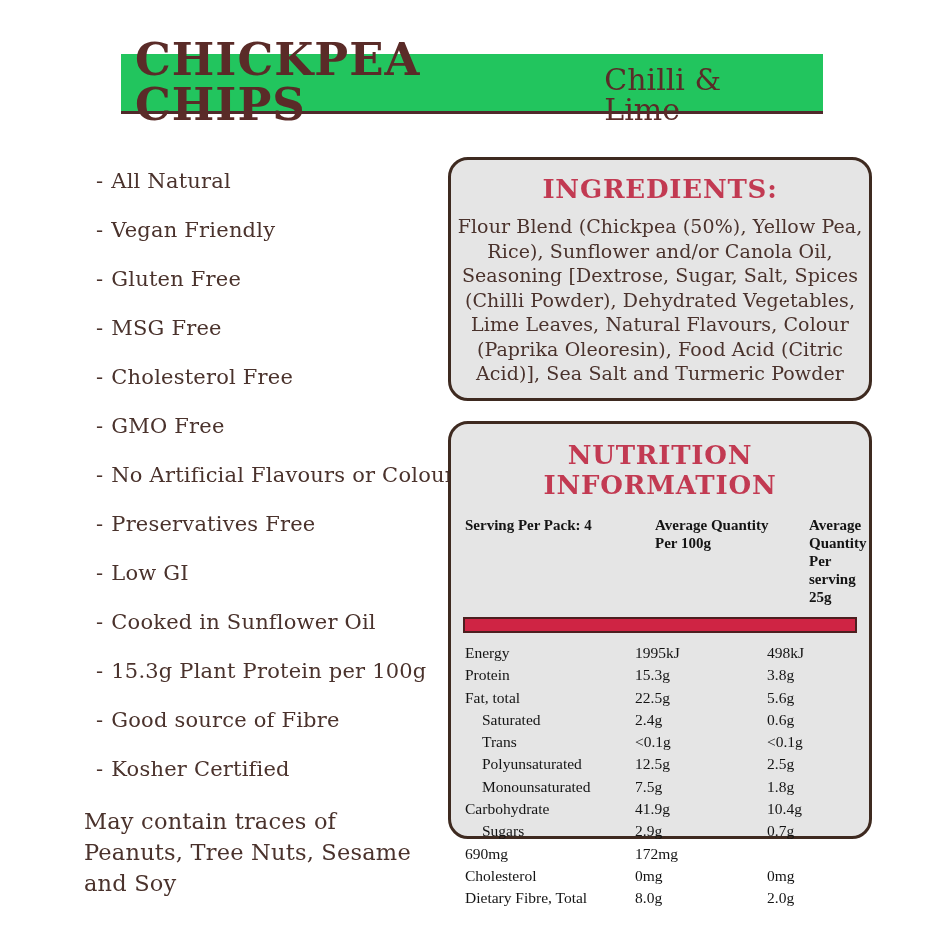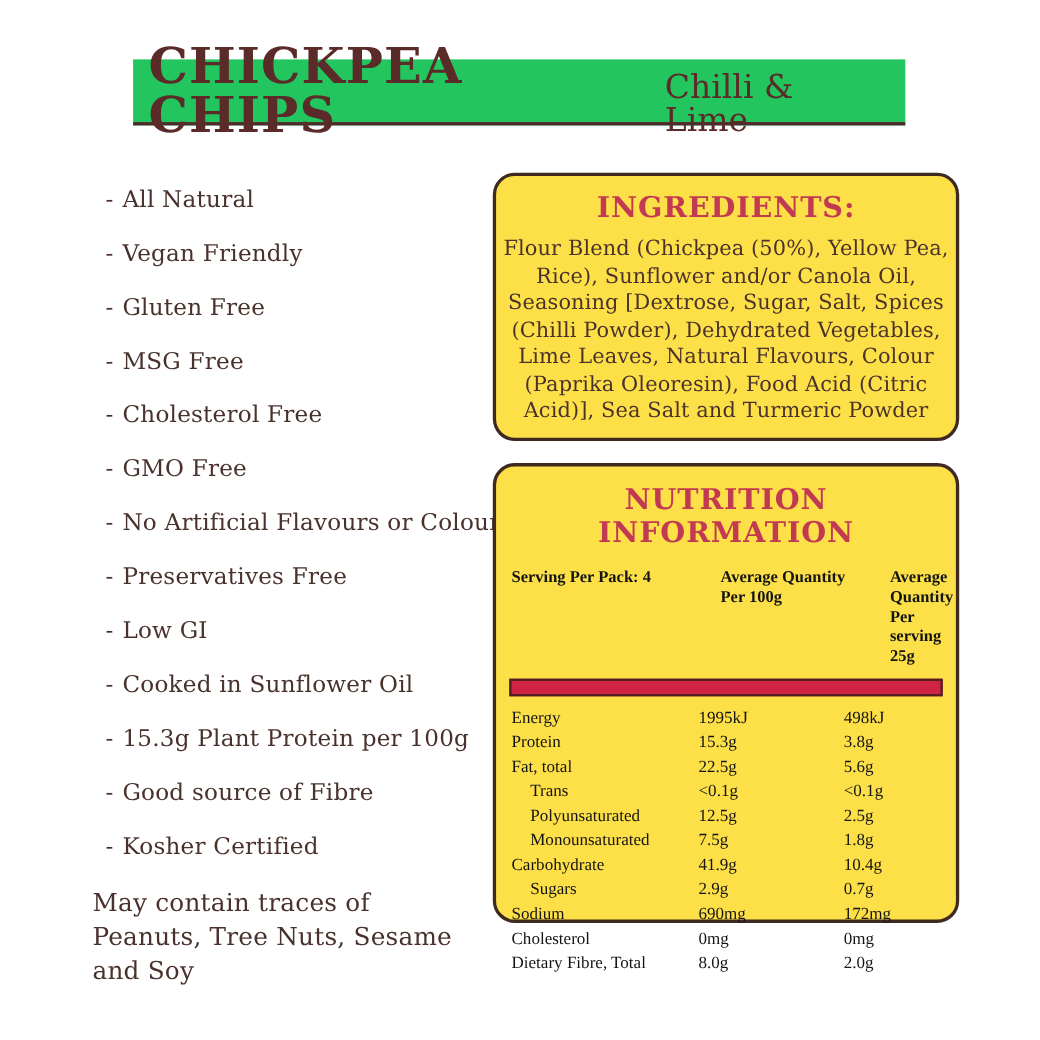--- a/index.html
+++ b/index.html
@@ -34,21 +34,21 @@
   }
   .benefits .dash{margin-right:8px;}
   .allergen{
     margin:18px 0 0 0;font-size:22.5px;line-height:31px;width:348px;
     letter-spacing:0.2px;
   }
 
   
   .box{
     position:absolute;left:448px;width:424px;box-sizing:border-box;
-    border:3px solid #3e2a20;border-radius:20px;background:#fde047;
+    border:3px solid #3e2a20;border-radius:20px;background:#e5e5e5;
   }
   .box h2{
     margin:0;text-align:center;color:#c23a52;font-weight:700;
     letter-spacing:0.8px;font-family:"DejaVu Serif", serif;
   }
 
   
   .ingredients-box{top:157px;height:244px;padding:14px 6px 0 6px;text-align:center;}
   .ingredients-box h2{font-size:26px;margin-bottom:10px;}
   .ingredients-box p{
@@ -136,20 +136,25 @@
           <span class="nlabel">Protein</span>
           <span>15.3g</span>
           <span>3.8g</span>
         </div>
       <div class="nrow">
           <span class="nlabel">Fat, total</span>
           <span>22.5g</span>
           <span>5.6g</span>
         </div>
       <div class="nrow indent">
+          <span class="nlabel">Saturated</span>
+          <span>2.4g</span>
+          <span>0.6g</span>
+        </div>
+      <div class="nrow indent">
           <span class="nlabel">Trans</span>
           <span>&lt;0.1g</span>
           <span>&lt;0.1g</span>
         </div>
       <div class="nrow indent">
           <span class="nlabel">Polyunsaturated</span>
           <span>12.5g</span>
           <span>2.5g</span>
         </div>
       <div class="nrow indent">
@@ -161,21 +166,20 @@
           <span class="nlabel">Carbohydrate</span>
           <span>41.9g</span>
           <span>10.4g</span>
         </div>
       <div class="nrow indent">
           <span class="nlabel">Sugars</span>
           <span>2.9g</span>
           <span>0.7g</span>
         </div>
       <div class="nrow">
-          <span class="nlabel">Sodium</span>
           <span>690mg</span>
           <span>172mg</span>
         </div>
       <div class="nrow">
           <span class="nlabel">Cholesterol</span>
           <span>0mg</span>
           <span>0mg</span>
         </div>
       <div class="nrow">
           <span class="nlabel">Dietary Fibre, Total</span>

